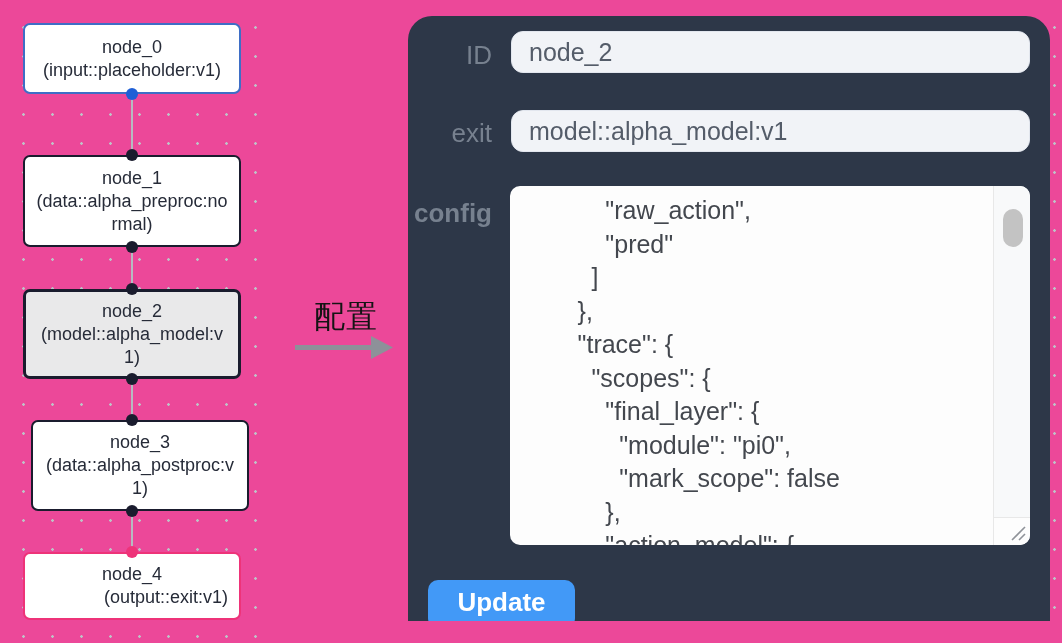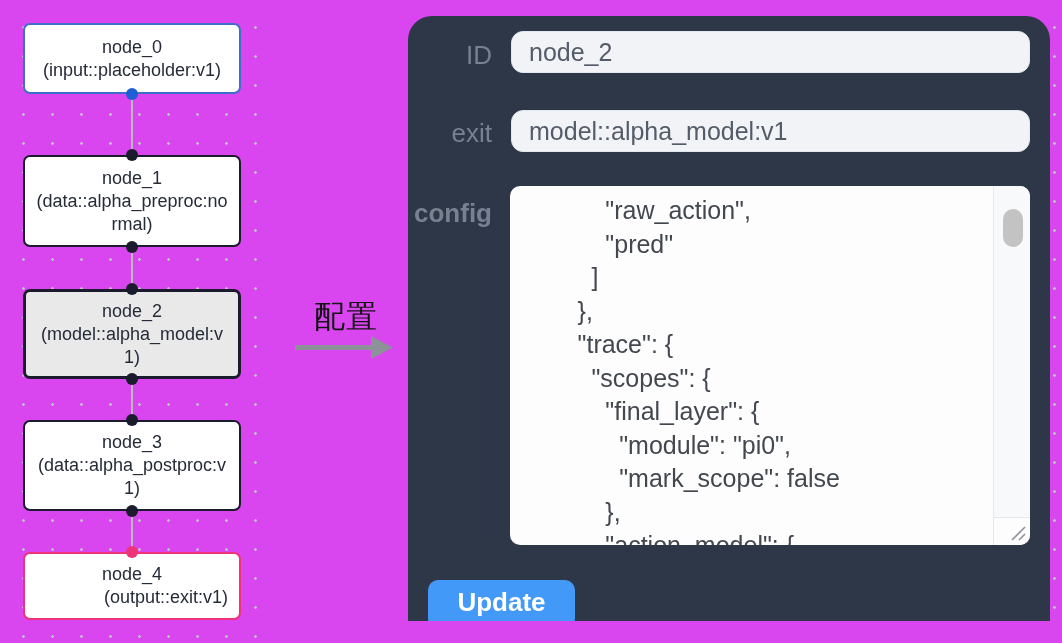--- a/index.html
+++ b/index.html
@@ -4,38 +4,38 @@
 <style>
   :root{
     --panel-bg:#2d3748; --field-bg:#f1f3f7; --field-text:#545c69; --label-text:#77818f;
     --accent-blue:#4299f7; --node-border:#1a1c2e; --node-input-border:#3e6ec6;
     --node-output-border:#ee3379; --handle-blue:#1f5fd6; --selected-bg:#e9e9ea;
     --config-text:#43474e; --arrow-gray:#8d9199; --grid-dot:#bfc2c7; --line-gray:#b6bac1;
   }
   *{margin:0;padding:0;box-sizing:border-box;}
   html,body{background:#ffffff;}
   body{font-family:"Liberation Sans",sans-serif;}
-  #stage{position:relative;width:1062px;height:643px;background:#d946ef;overflow:hidden;}
+  #stage{position:relative;width:1062px;height:643px;background:#ec4899;overflow:hidden;}
 
   .dot-canvas{position:absolute;
     background-image:radial-gradient(circle,var(--grid-dot) 1.2px,transparent 1.5px);
     background-size:29px 29px;background-position:9px 13px;}
   #left-canvas{left:0;top:0;width:268px;height:643px;}
   #right-canvas{left:393px;top:0;width:669px;height:621px;}
 
   
   .flow-node{position:absolute;left:23px;width:218px;background:#ffffff;
     border:2px solid var(--node-border);border-radius:7px;
     display:flex;flex-direction:column;justify-content:center;align-items:center;
     padding:4px 11px;text-align:center;color:#262b38;font-size:18px;line-height:23px;}
   .flow-node .node-type{width:100%;word-break:break-all;}
   #node-0{top:23px;height:71px;border-color:var(--node-input-border);}
   #node-1{top:155px;height:92px;}
   #node-2{top:289px;height:90px;border-width:3px;background:var(--selected-bg);}
-  #node-3{top:420px;height:91px;}
+  #node-3{top:420px;height:91px;margin-left:8px;}
   #node-4{top:552px;height:68px;border-color:var(--node-output-border);text-align:right;}
 
   .edge-line{position:absolute;left:131px;width:2px;background:var(--line-gray);}
   .handle{position:absolute;left:126px;width:12px;height:12px;border-radius:50%;background:var(--node-border);}
   .handle.blue{background:var(--handle-blue);}
   .handle.pink{background:var(--node-output-border);}
 
   
   #transition-label{position:absolute;left:304px;top:296px;width:84px;text-align:center;
     font-size:31px;color:#141414;letter-spacing:1px;}

